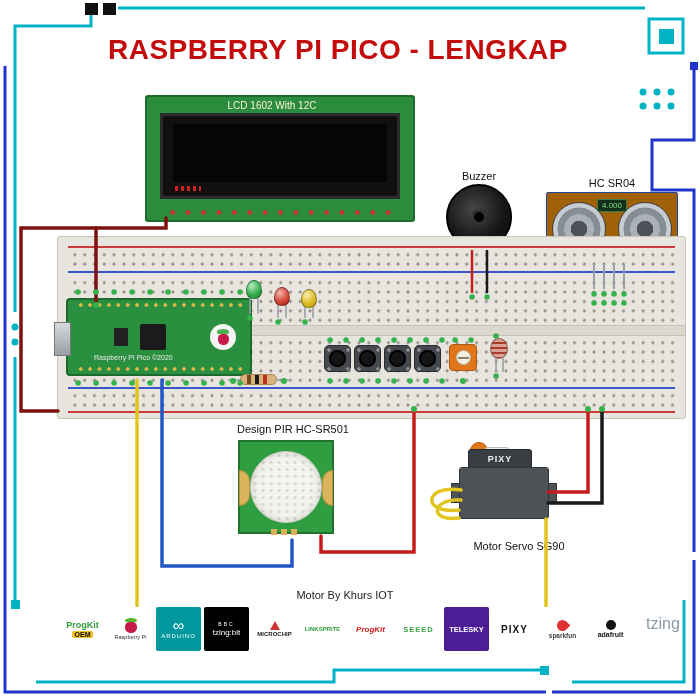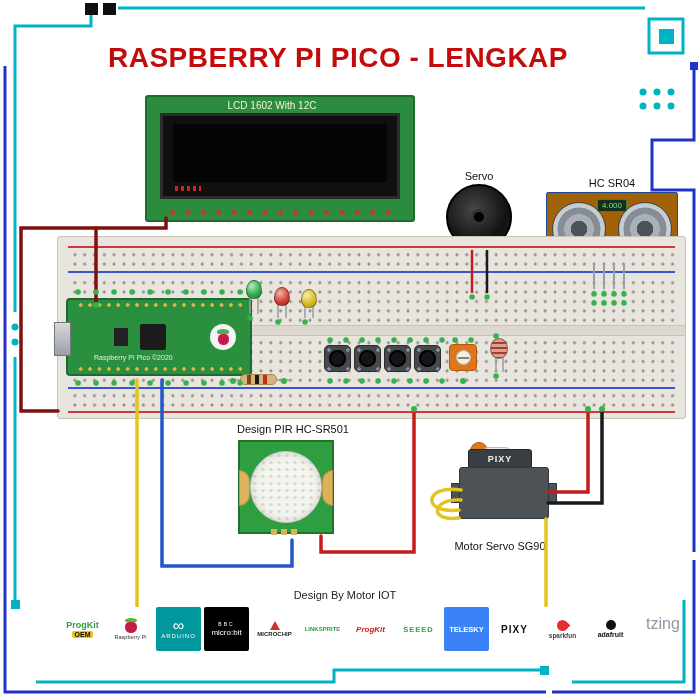--- a/index.html
+++ b/index.html
@@ -1,20 +1,20 @@
 <!DOCTYPE html>
 <html><head>
 <meta charset="utf-8">
 <style>
   *{margin:0;padding:0;box-sizing:border-box}
   html,body{width:700px;height:700px;background:#fff;font-family:"Liberation Sans",sans-serif}
   #canvas{position:relative;width:700px;height:700px;overflow:hidden;background:#fff}
   svg.layer{position:absolute;left:0;top:0;pointer-events:none}
 
-  .title{position:absolute;left:0;top:42px;width:676px;text-align:center;font-size:28px;font-weight:bold;color:#c40b0b;letter-spacing:.5px}
+  .title{position:absolute;left:0;top:34px;width:676px;text-align:center;font-size:28px;font-weight:bold;color:#c40b0b;letter-spacing:.5px}
   .comp-label{position:absolute;font-size:11px;color:#111;text-align:center}
 
   
   .lcd{position:absolute;left:145px;top:95px;width:270px;height:127px;background:#2c8c3e;border:2px solid #1f6b2e;border-radius:3px}
   .lcd-title{position:absolute;left:0;right:16px;top:3px;text-align:center;font-size:10px;color:#f6f6d6}
   .lcd-bezel{position:absolute;left:13px;top:16px;width:240px;height:86px;background:#101010;border:3px solid #2b2b2b}
   .lcd-screen{position:absolute;left:10px;top:8px;right:10px;bottom:14px;background:#050505}
   .lcd-marks{position:absolute;left:12px;bottom:5px;width:26px;height:5px;background:repeating-linear-gradient(90deg,#c22 0 3px,rgba(0,0,0,0) 3px 6px)}
   .lcd-pins{position:absolute;left:18px;right:18px;bottom:4px;height:7px;background-image:radial-gradient(circle,#d23030 2.2px,rgba(0,0,0,0) 2.6px);background-size:15.4px 7px;background-position:0 50%}
 
@@ -95,21 +95,21 @@
   .lt-arduino .icon{color:#fff;font-size:16px;line-height:13px}
   .lt-arduino .lbl{color:#fff;font-size:6px;letter-spacing:1px}
   .lt-microbit{background:#000}
   .lt-microbit .sub{color:#fff;font-size:5px;letter-spacing:2px}
   .lt-microbit .lbl{color:#fff;font-size:8px}
   .lt-microchip .icon{width:0;height:0;border-left:5px solid transparent;border-right:5px solid transparent;border-bottom:9px solid #d03030}
   .lt-microchip .lbl{font-size:6px;font-weight:bold;color:#222}
   .lt-linksprite .lbl{font-size:6px;font-weight:bold;color:#2e9e3a}
   .lt-seeed .lbl{font-size:7.5px;font-weight:bold;color:#37a33c;letter-spacing:1px}
   .lt-progkit .lbl{font-size:8px;font-weight:bold;font-style:italic;color:#d02020}
-  .lt-telesky{background:#3b82f6}
+  .lt-telesky{background:#4c1d95}
   .lt-telesky .lbl{color:#fff;font-size:7.5px;font-weight:bold}
   .lt-pixy .lbl{font-size:10px;font-weight:bold;color:#111;letter-spacing:1px}
   .lt-sparkfun .icon{width:11px;height:11px;background:#e03030;border-radius:50% 0 50% 50%;transform:rotate(45deg)}
   .lt-sparkfun .lbl{font-size:6.5px;font-weight:bold;color:#444}
   .lt-adafruit .icon{width:10px;height:10px;background:#111;border-radius:50%}
   .lt-adafruit .lbl{font-size:7px;font-weight:bold;color:#111}
   .watermark{position:absolute;left:646px;top:615px;font-size:16px;color:#8b9aa6}
 </style>
 </head>
 <body>
@@ -154,21 +154,21 @@
 
   <div class="lcd">
     <div class="lcd-title">LCD 1602 With 12C</div>
     <div class="lcd-bezel">
       <div class="lcd-screen"></div>
       <div class="lcd-marks"></div>
     </div>
     <div class="lcd-pins"></div>
   </div>
 
-  <div class="comp-label" style="left:442px;top:170px;width:74px">Servo</div>
+  <div class="comp-label" style="left:442px;top:170px;width:74px">Buzzer</div>
   <div class="buzzer">
       <span class="hole"></span>
     </div>
 
   <div class="comp-label" style="left:572px;top:177px;width:80px">HC SR04</div>
   <div class="hc04">
     <div class="xducer xl"></div>
     <div class="xducer xr"></div>
     <div class="hc-crystal">4.000</div>
     <div class="hc-text">HC-SR04</div>
@@ -229,21 +229,21 @@
     <div class="pir-pins"></div>
   </div>
 
   <div class="servo-gear"></div>
   <div class="servo-arm"></div>
   <div class="servo-top">PIXY</div>
   <div class="servo-body">
     <div class="servo-flange fl"></div>
     <div class="servo-flange fr"></div>
   </div>
-  <div class="comp-label" style="left:425px;top:540px;width:150px">Motor Servo SG90</div>
+  <div class="comp-label" style="left:444px;top:540px;width:150px">Motor Servo SG90</div>
 
   <svg class="layer" width="700" height="700" viewBox="0 0 700 700">
     <g stroke="#7f1010" stroke-width="3.5" fill="none" stroke-linecap="round">
       <path d="M 166,218 V 228 H 21 V 411 H 58"></path>
       <path d="M 96,228 V 304"></path>
     </g>
     <g stroke="#c41c1c" stroke-width="3.5" fill="none" stroke-linecap="round">
       <path d="M 321,536 V 552 H 414 V 412"></path>
       <path d="M 548,492 H 588 V 412"></path>
     </g>
@@ -294,41 +294,41 @@
       <circle cx="463" cy="381" r="3"></circle>
         <circle cx="414" cy="409" r="3"></circle>
       <circle cx="588" cy="409" r="3"></circle>
         <circle cx="602" cy="409" r="3"></circle>
       <circle cx="233" cy="381" r="3"></circle>
         <circle cx="284" cy="381" r="3"></circle>
       <circle cx="96" cy="305" r="3"></circle>
     </g>
   </svg>
 
-  <div class="credit">Design By Motor IOT</div>
+  <div class="credit">Motor By Khurs IOT</div>
 
   <div class="logo-strip">
     <div class="logo-tile lt-cytron">
       <span class="lbl">ProgKit</span>
       <span class="sub">OEM</span>
     </div>
     <div class="logo-tile lt-rpi">
       <span class="rpi-icon">
           <i class="leaves"></i>
           <i class="berry"></i>
         </span>
       <span class="lbl">Raspberry Pi</span>
     </div>
     <div class="logo-tile lt-arduino">
       <span class="icon">∞</span>
       <span class="lbl">ARDUINO</span>
     </div>
     <div class="logo-tile lt-microbit">
       <span class="sub">BBC</span>
-      <span class="lbl">micro:bit</span>
+      <span class="lbl">tzing:bit</span>
     </div>
     <div class="logo-tile lt-microchip">
       <span class="icon"></span>
       <span class="lbl">MICROCHIP</span>
     </div>
     <div class="logo-tile lt-linksprite">
       <span class="lbl">LINKSPRITE</span>
     </div>
     <div class="logo-tile lt-progkit">
       <span class="lbl">ProgKit</span>

